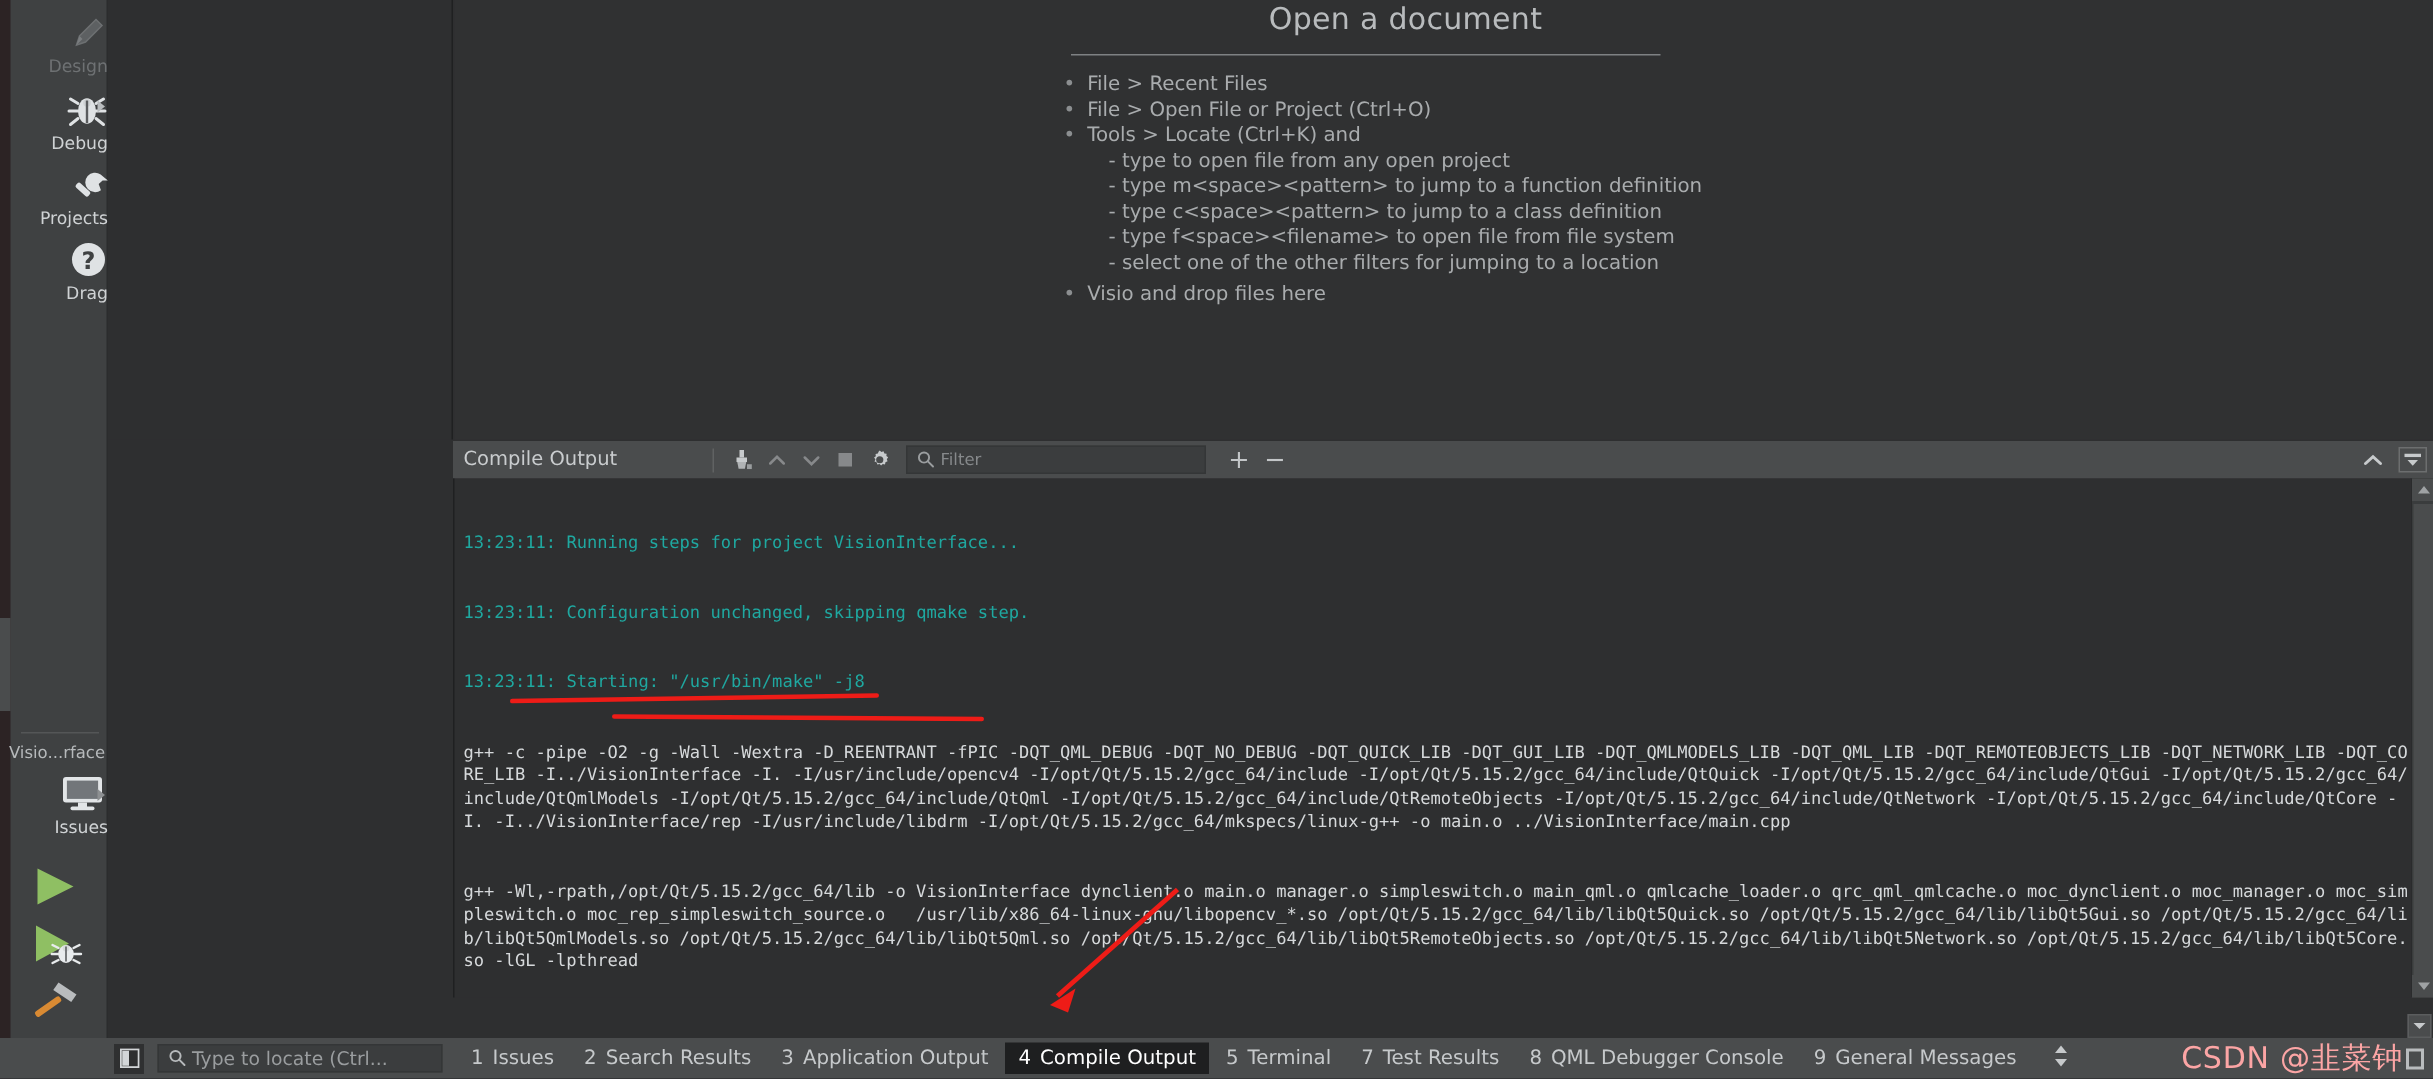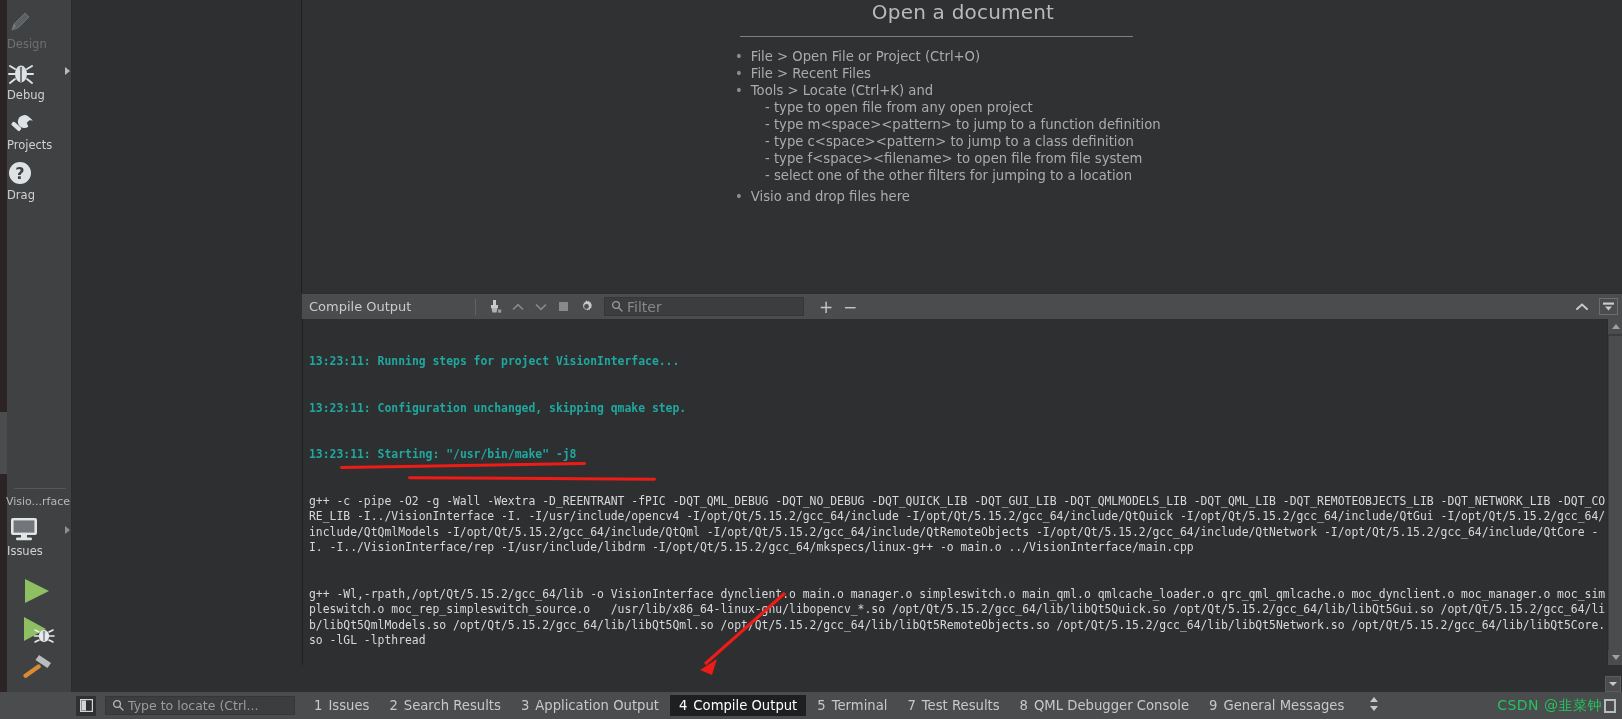--- a/index.html
+++ b/index.html
@@ -20,21 +20,21 @@
   .modebar-edge {
     position: absolute; left: 0; top: 0; width: 7px; height: 719px;
     background: #2c2324;
   }
   .modebar-edge .hl {
     position: absolute; left: 0; top: 412px; width: 7px; height: 62px;
     background: #4a4c4d;
   }
   .mode {
     position: absolute; left: 7px; width: 65px;
-    text-align: left; color: #cfd2d4; font-size: 11.5px;
+    text-align: right; color: #cfd2d4; font-size: 11.5px;
     cursor: default;
   }
   .mode .glyph { display:block; height: 30px; line-height: 30px; margin-bottom: 1px; }
   .mode.dim { color: #6e7173; }
   .mode .arrow {
     position: absolute; right: 2px; top: 10px;
     width: 0; height: 0;
     border-left: 5px solid #b9bcbe;
     border-top: 4px solid transparent;
     border-bottom: 4px solid transparent;
@@ -59,21 +59,21 @@
     background: #2e2f30;
   }
   .editor-left-pane {
     position: absolute; left: 0; top: 0; width: 230px; height: 293px;
     background: #2e2f30; border-right: 1px solid #1f2021;
   }
   .welcome {
     position: absolute; left: 231px; top: 0; right: 0; height: 293px;
     background: #303132;
   }
-  .welcome-inner { position:absolute; left: 430px; top: 0px; width: 460px; }
+  .welcome-inner { position:absolute; left: 404px; top: 0px; width: 460px; }
   .welcome h1 {
     font-weight: 400; font-size: 20px; color:#b8bbbd; text-align:center;
     padding-top: 0px; letter-spacing: .2px;
   }
   .welcome hr {
     border:0; border-top:1px solid #7e8183; margin: 12px 0 11px 7px; width: 393px;
   }
   .welcome ul { list-style:none; }
   .welcome li {
     color:#a9acae; font-size: 13.2px; line-height: 17px; padding-left: 10px;
@@ -101,38 +101,38 @@
   .tb-div { width:1px; height:16px; background:#606263; margin: 0 7px 0 0; }
   .tb-btn {
     width:23px; height:21px; display:flex; align-items:center; justify-content:center;
     cursor:default;
   }
   .filterbox {
     flex: 0 0 200px; height:19px; background:#3b3d3e; border:1px solid #343637;
     display:flex; align-items:center; margin-left:6px;
   }
   .filterbox .mag { margin: 0 4px 0 6px; }
-  .filterbox span.ph { color:#86898b; font-size:14px; }
+  .filterbox span.ph { color:#86898b; font-size:11px; }
   .tb-spacer { flex:1 1 auto; }
   .plusminus { display:flex; align-items:center; }
   .plusminus .pm { color:#c3c6c8; font-size:17px; width:24px; text-align:center; cursor:default;}
   .tb-right { display:flex; align-items:center; padding-right:4px; }
 
   .panel-body {
     position:absolute; left:0; top:25px; width: 1320px; height: 346px;
     background:#2e2f30; border-left:1px solid #1f2021;
     overflow:hidden;
   }
   .log {
     position:absolute; left:6px; top:4px; right:16px;
     font-family: "DejaVu Sans Mono", monospace;
     font-size: 11.4px; line-height: 15.5px;
     color:#d6d9db; white-space: pre-wrap; word-break: break-all;
   }
-  .log .t { color:#1fa8a0; font-weight:bold; }
+  .log .t { color:#1fa8a0; font-weight:normal; }
   .log .l { display:block; }
 
   
   .vscroll {
     position:absolute; right:0; top:25px; width:15px; height:346px;
     background:#3a3c3d; border-left:1px solid #2a2b2c;
   }
   .vscroll .up, .vscroll .down {
     position:absolute; left:0; width:15px; height:15px; background:#4a4c4d;
   }
@@ -168,21 +168,21 @@
   .tabs { display:flex; align-items:center; margin-left:10px; }
   .tab {
     color:#c6c9cb; font-size:13.2px; padding:3px 9px; margin-right:2px;
     white-space:nowrap; cursor:default; display:flex; gap:6px;
   }
   .tab .num { color:#c6c9cb; }
   .tab.active { background:#1e1f20; color:#ffffff; }
   .tab.active .num { color:#ffffff; }
   .sb-updown { margin-left:12px; color:#c6c9cb; }
   .sb-right { margin-left:auto; display:flex; align-items:center; padding-right:6px; }
-  .watermark { color:#22c55e; font-size:14px; letter-spacing:.5px; }
+  .watermark { color:#fca5a5; font-size:20px; letter-spacing:.5px; }
   .wm-box { width:12px;height:14px;border:2px solid #b9bcbe;margin-left:2px; }
 
   
   .corner-arrow {
     position:absolute; right:1px; bottom:27px; width:16px; height:16px;
     background:#4a4c4d; border:1px solid #5b5d5e;
     display:flex;align-items:center;justify-content:center;
   }
 </style>
 </head>
@@ -280,22 +280,22 @@
   </div>
 
   <div class="editor">
     <div class="editor-left-pane"></div>
 
     <div class="welcome">
       <div class="welcome-inner">
         <h1>Open a document</h1>
         <hr>
         <ul>
+          <li class="b">File &gt; Recent Files</li>
           <li class="b">File &gt; Open File or Project (Ctrl+O)</li>
-          <li class="b">File &gt; Recent Files</li>
           <li class="b">Tools &gt; Locate (Ctrl+K) and</li>
           <li class="sub">type to open file from any open project</li>
           <li class="sub">type m&lt;space&gt;&lt;pattern&gt; to jump to a function definition</li>
           <li class="sub">type c&lt;space&gt;&lt;pattern&gt; to jump to a class definition</li>
           <li class="sub">type f&lt;space&gt;&lt;filename&gt; to open file from file system</li>
           <li class="sub">select one of the other filters for jumping to a location</li>
           <li class="b" style="margin-top:4px">Visio and drop files here</li>
         </ul>
       </div>
     </div>

